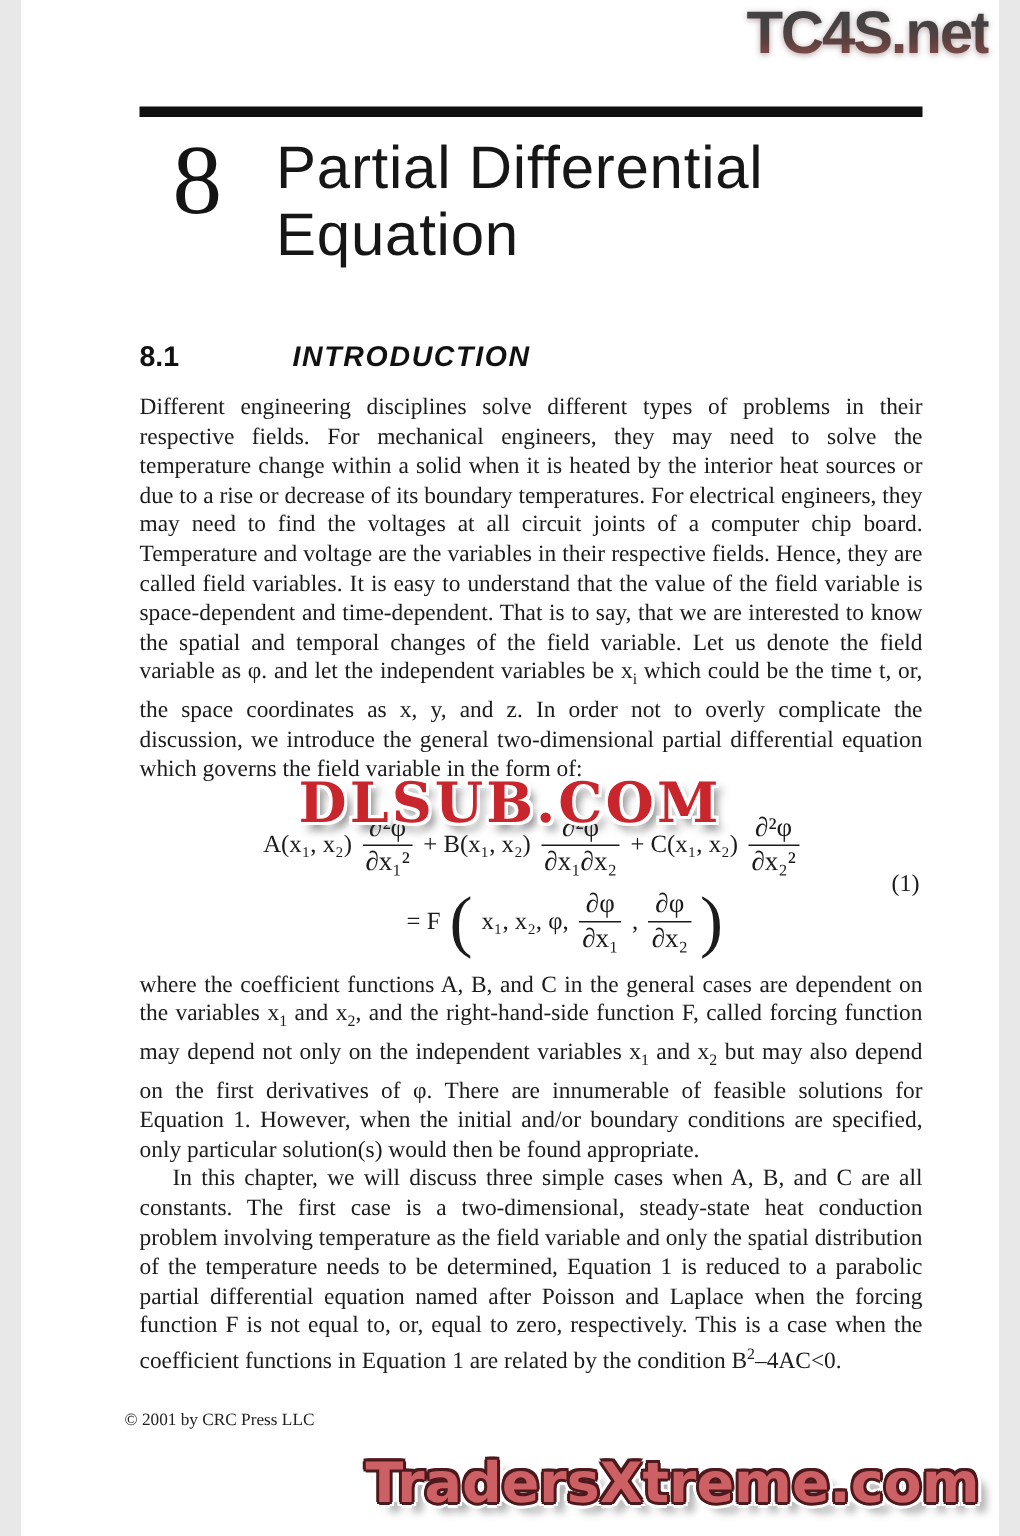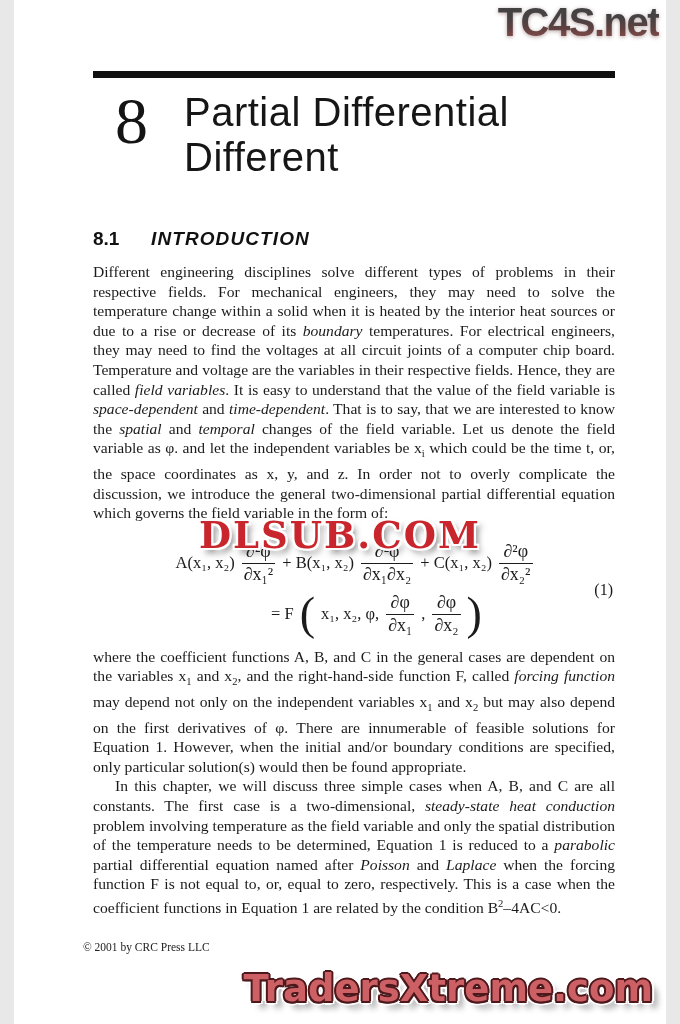--- a/index.html
+++ b/index.html
@@ -16,29 +16,29 @@
   .content{position:absolute;left:79px;top:71px;width:522px;}
   .rule{height:7px;background:#101010;}
 
   .ch-head{position:relative;height:124px;margin-top:14px;}
   .ch-num{position:absolute;left:22px;top:-4px;font-size:66px;line-height:1;
           font-family:"Liberation Serif", serif;color:#141414;}
   .ch-title{position:absolute;left:91px;top:-2px;font-family:Liberation Sans, sans-serif;
             font-size:40px;line-height:45px;font-weight:400;letter-spacing:0.5px;color:#161616;}
 
   .sec-head{margin:12px 0 12px 0;font-family:"Liberation Sans", sans-serif;font-weight:700;
-            font-size:19px;color:#111;display:flex;}
+            font-size:19px;color:#111;display:flex;gap:44px;}
   .sec-num{width:58px;}
   .sec-title{letter-spacing:1.1px;font-style:italic;}
 
   p.body{margin:0;font-size:15.6px;line-height:19.6px;text-align:justify;color:#1b1b1b;}
   p.body.indent{text-indent:22px;}
   p.body sub{font-size:68%;}
   p.body sup{font-size:68%;}
-  .it{font-style:italic;}
+  .it{}
 
   
   .eq-wrap{position:relative;margin:18px 0 10px 0;}
   .eq-line1{display:flex;justify-content:center;align-items:center;gap:3px;font-size:16.5px;
             font-family:"Liberation Serif","DejaVu Serif",serif;}
   .eq-line2{display:flex;justify-content:center;align-items:center;gap:3px;font-size:16.5px;
             margin-top:6px;transform:translateX(22px);
             font-family:"Liberation Serif","DejaVu Serif",serif;}
   .eq-text{margin:0 2px;white-space:pre;}
   .frac{display:inline-flex;flex-direction:column;align-items:center;font-size:18px;
@@ -78,21 +78,21 @@
   <div class="wm-top">TC4S.net</div>
 
   <div class="content">
 
     <div class="rule"></div>
 
     <div class="ch-head">
       <div class="ch-num">8</div>
       <div class="ch-title">
         <span>Partial Differential</span><br>
-        <span>Different</span>
+        <span>Equation</span>
       </div>
     </div>
 
     <div class="sec-head">
       <span class="sec-num">8.1</span>
       <span class="sec-title">INTRODUCTION</span>
     </div>
 
     <p class="body"><span>Different engineering disciplines solve different types of problems in their respective fields. For mechanical engineers, they may need to solve the temperature change within a solid when it is heated by the interior heat sources or due to a rise or decrease of its </span><span class="it">boundary</span><span> temperatures. For electrical engineers, they may need to find the voltages at all circuit joints of a computer chip board. Temperature and voltage are the variables in their respective fields. Hence, they are called </span><span class="it">field variables</span><span>. It is easy to understand that the value of the field variable is </span><span class="it">space-dependent</span><span> and </span><span class="it">time-dependent</span><span>. That is to say, that we are interested to know the </span><span class="it">spatial</span><span> and </span><span class="it">temporal</span><span> changes of the field variable. Let us denote the field variable as φ. and let the independent variables be x</span><sub>i</sub><span> which could be the time t, or, the space coordinates as x, y, and z. In order not to overly complicate the discussion, we introduce the general two-dimensional partial differential equation which governs the field variable in the form of:</span></p>
 

